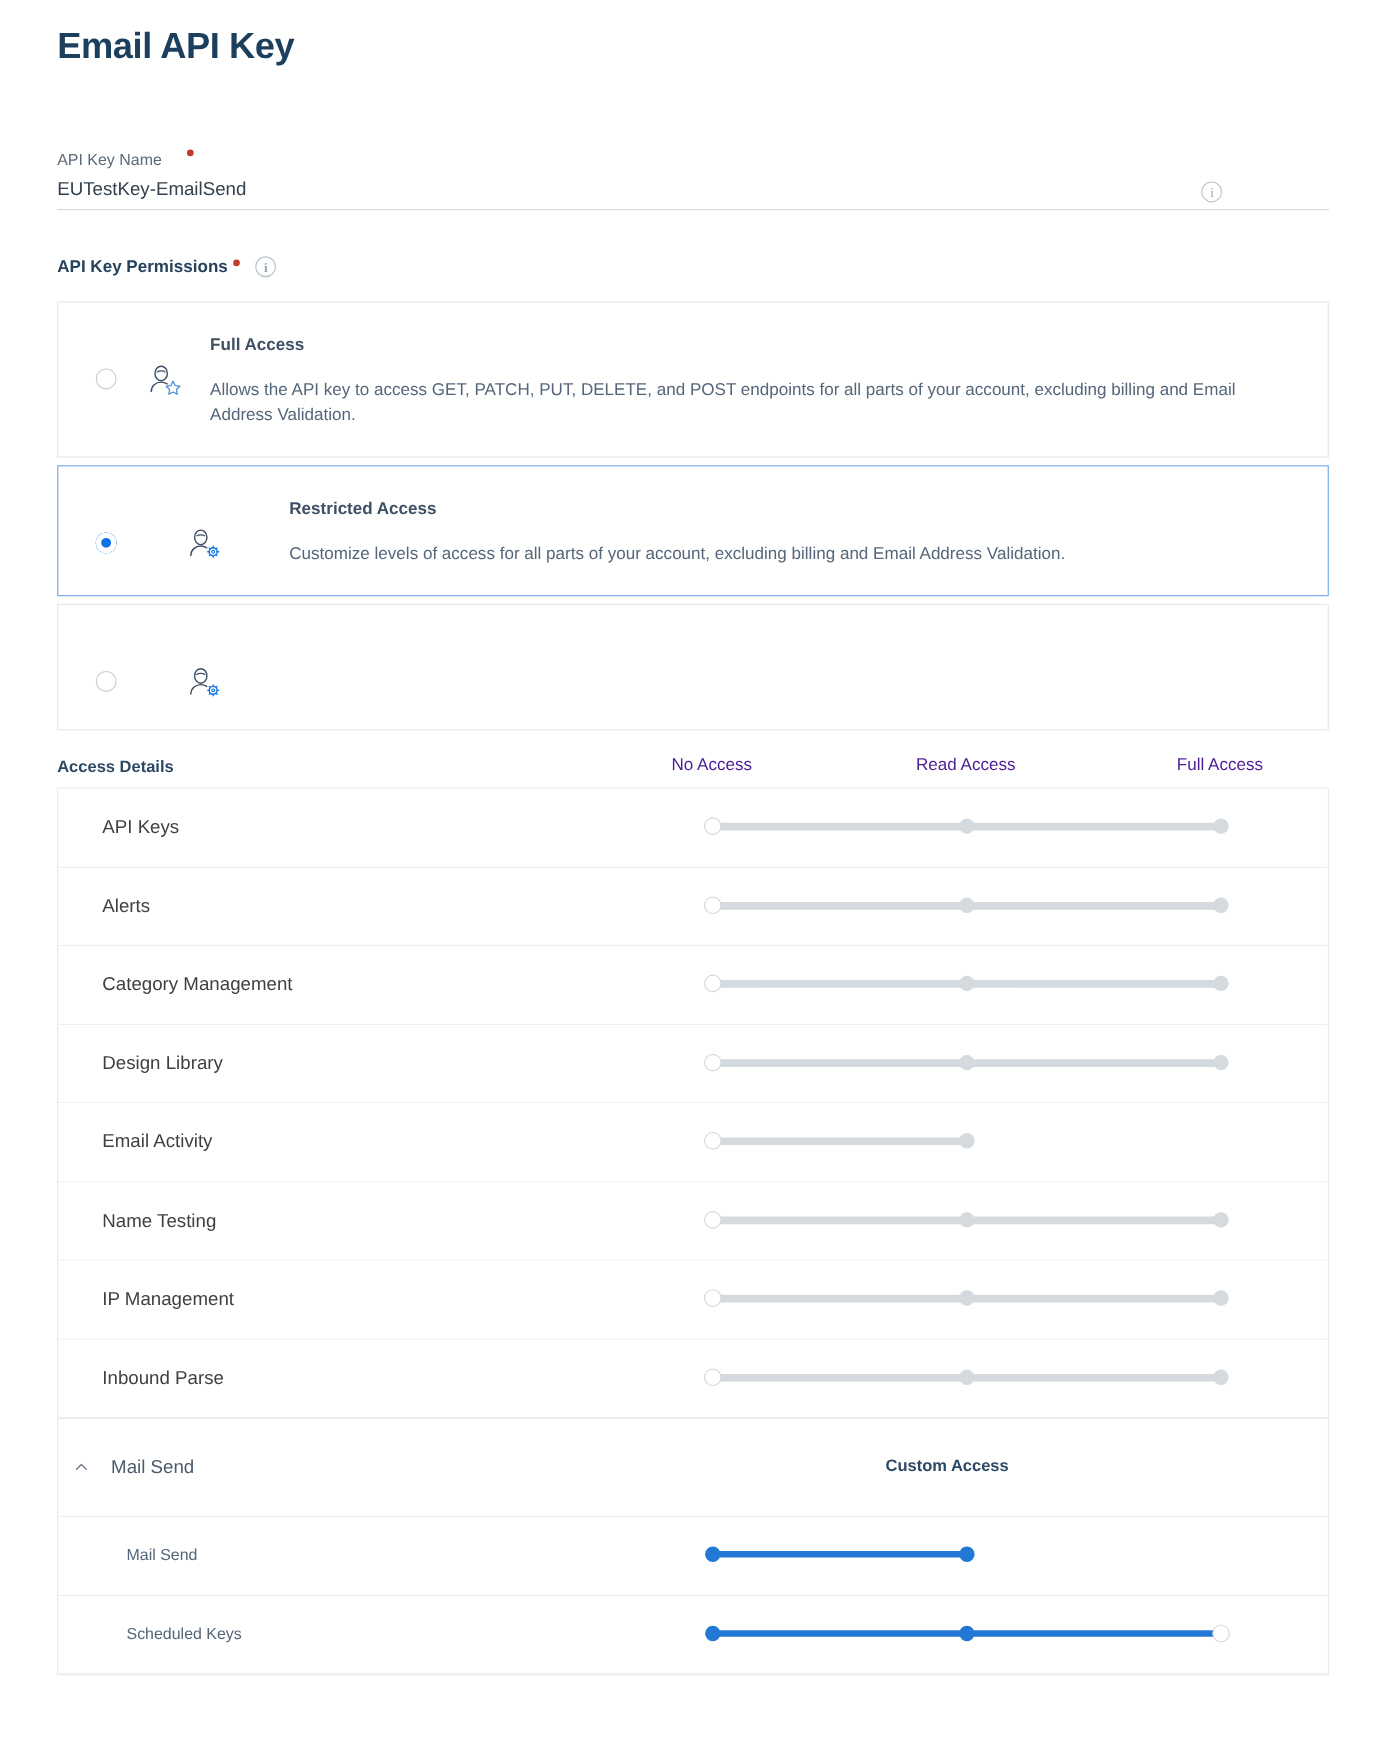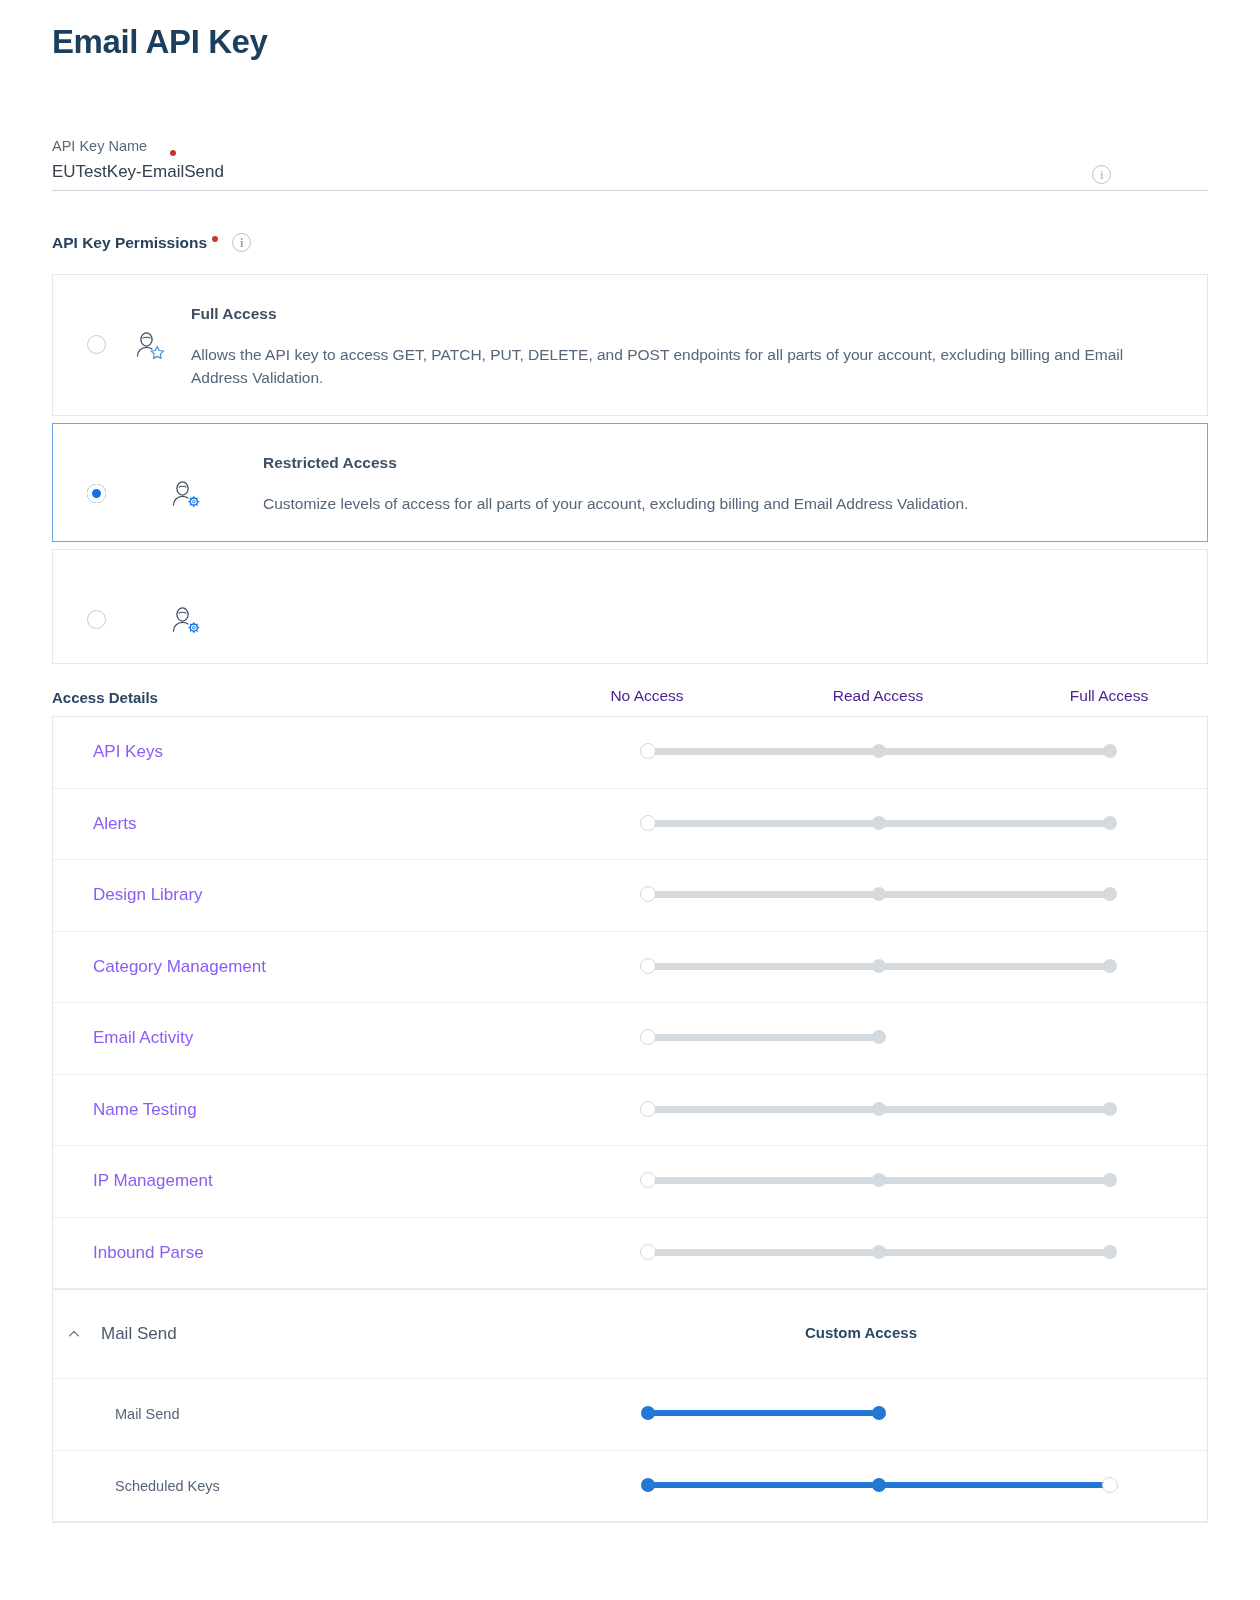--- a/index.html
+++ b/index.html
@@ -22,21 +22,21 @@
     line-height: 44px;
   }
 
   
   .field-block { margin-top: 72px; }
   .field-label {
     font-size: 14.5px;
     color: #5b6a7a;
     line-height: 20px;
     display: flex;
-    align-items: flex-end;
+    align-items: flex-start;
     gap: 23px;
   }
   .req-dot {
     display: inline-block;
     width: 6px; height: 6px;
     border-radius: 50%;
     background: #c0392b;
   }
   .field-input-row {
     display: flex;
@@ -156,21 +156,21 @@
   .access-row {
     display: flex;
     align-items: center;
     height: 71.5px;
     border-bottom: 1px solid #eceff2;
     background: #fff;
   }
   .access-row:last-child { border-bottom: none; }
   .row-label {
     font-size: 17px;
-    color: #8b5cf6;
+    color: #404040;
     padding-left: 40px;
     width: 573px;
     flex: 0 0 auto;
   }
   .row-slider { flex: 1 1 auto; position: relative; height: 20px; }
 
   
   .track {
     position: absolute;
     height: 7px;
@@ -354,30 +354,30 @@
       <div class="access-row">
         <div class="row-label">Alerts</div>
         <div class="row-slider">
           <div class="track" style="left: 22px; width: 462px;"></div>
           <div class="thumb" style="left: 22px;"></div>
           <div class="stop" style="left: 253px;"></div>
           <div class="stop" style="left: 484px;"></div>
         </div>
       </div>
       <div class="access-row">
+        <div class="row-label">Category Management</div>
+        <div class="row-slider">
+          <div class="track" style="left: 22px; width: 462px;"></div>
+          <div class="thumb" style="left: 22px;"></div>
+          <div class="stop" style="left: 253px;"></div>
+          <div class="stop" style="left: 484px;"></div>
+        </div>
+      </div>
+      <div class="access-row">
         <div class="row-label">Design Library</div>
-        <div class="row-slider">
-          <div class="track" style="left: 22px; width: 462px;"></div>
-          <div class="thumb" style="left: 22px;"></div>
-          <div class="stop" style="left: 253px;"></div>
-          <div class="stop" style="left: 484px;"></div>
-        </div>
-      </div>
-      <div class="access-row">
-        <div class="row-label">Category Management</div>
         <div class="row-slider">
           <div class="track" style="left: 22px; width: 462px;"></div>
           <div class="thumb" style="left: 22px;"></div>
           <div class="stop" style="left: 253px;"></div>
           <div class="stop" style="left: 484px;"></div>
         </div>
       </div>
       <div class="access-row">
         <div class="row-label">Email Activity</div>
         <div class="row-slider">

